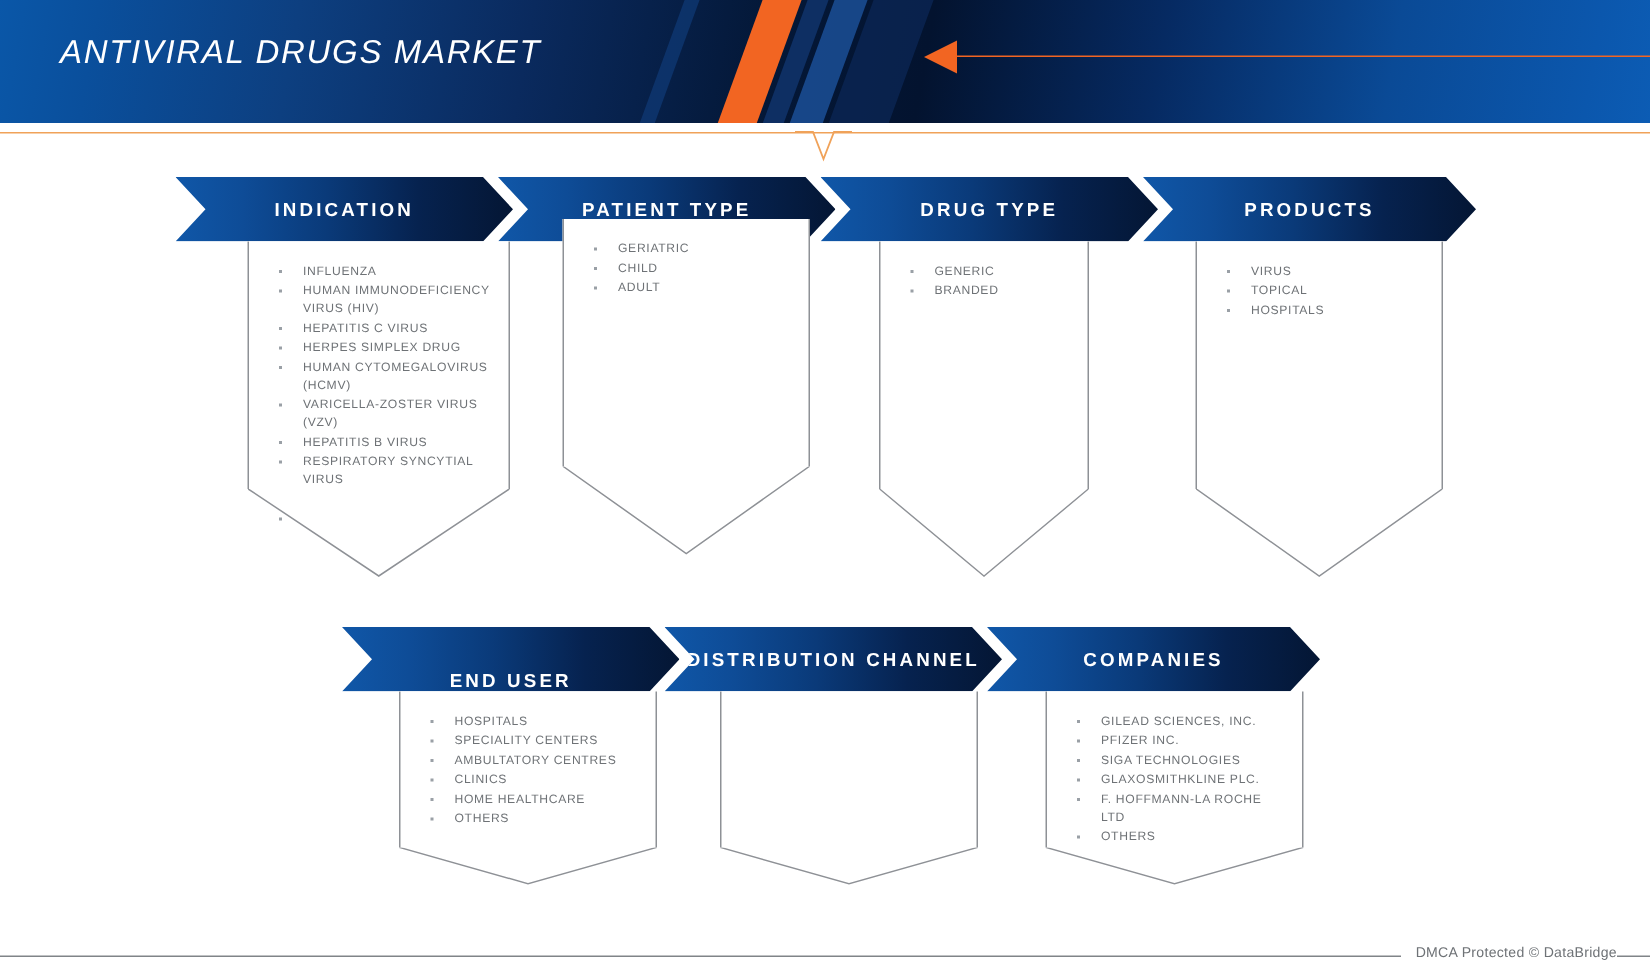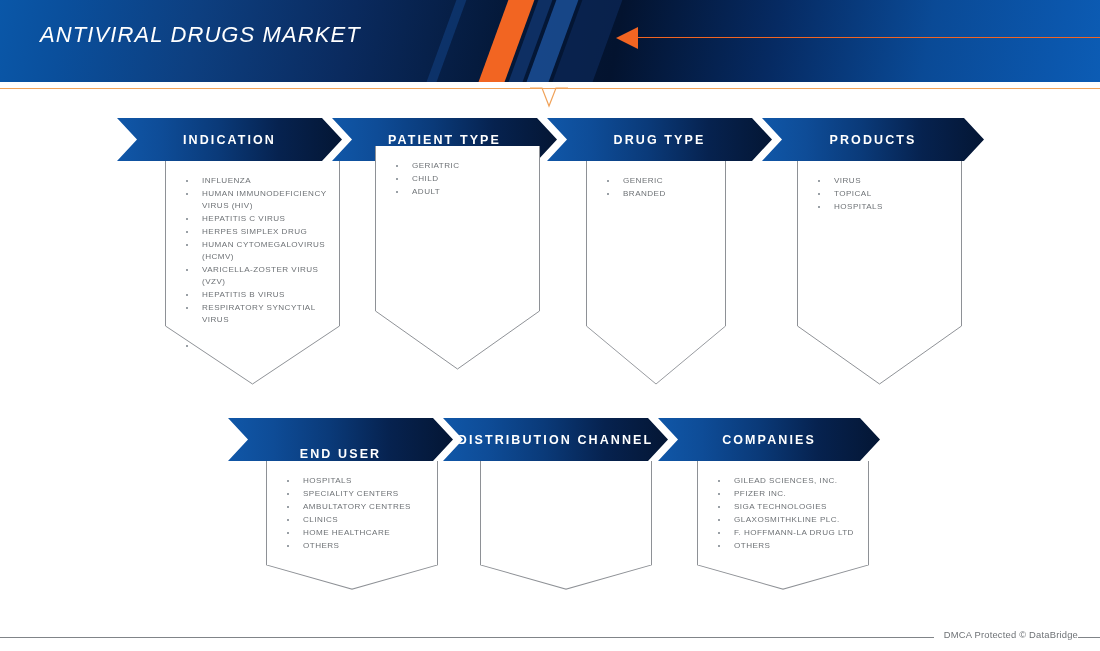--- a/index.html
+++ b/index.html
@@ -219,21 +219,21 @@
       <polyline points="0.5,0 87,58 173.5,0" fill="#fff" stroke="#8e9196" stroke-width="2"></polyline>
     </svg>
   </div>
 
   <div class="card" style="left:697px;top:461px;width:172px;height:104px;">
     <ul>
       <li>GILEAD SCIENCES, INC.</li>
       <li>PFIZER INC.</li>
       <li>SIGA TECHNOLOGIES</li>
       <li>GLAXOSMITHKLINE PLC.</li>
-      <li>F. HOFFMANN-LA DRUG LTD</li>
+      <li>F. HOFFMANN-LA ROCHE LTD</li>
       <li>OTHERS</li>
     </ul>
     <svg class="vbot" viewBox="0 0 174 60" preserveAspectRatio="none" height="25">
       <polyline points="0.5,0 87,58 173.5,0" fill="#fff" stroke="#8e9196" stroke-width="2"></polyline>
     </svg>
   </div>
 
   <div class="foot-line"></div>
   <div class="foot-text">DMCA Protected © DataBridge</div>
 

